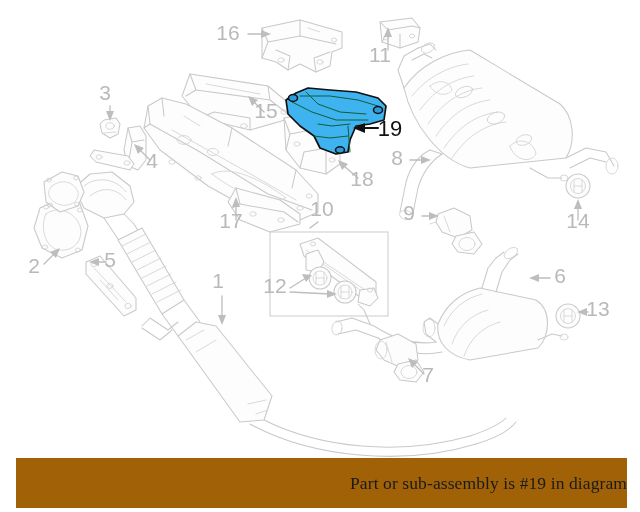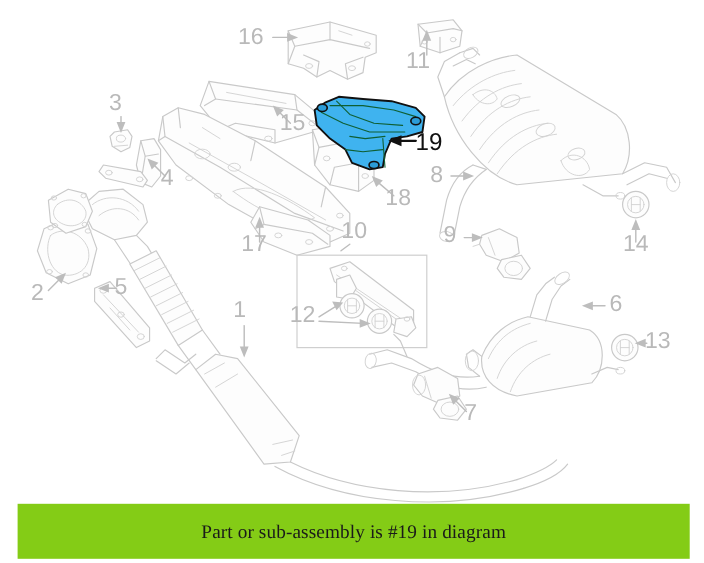--- a/index.html
+++ b/index.html
@@ -28,25 +28,25 @@
     width: 640px;
     height: 512px;
     display: block;
   }
   .banner {
     position: absolute;
     left: 16px;
     top: 458px;
     width: 611px;
     height: 50px;
-    background: #84cc16;
+    background: #a16207;
     display: flex;
     flex-direction: row;
     align-items: center;
-    justify-content: center;
+    justify-content: flex-end;
     box-sizing: border-box;
   }
   .banner-line {
     color: #1a1a1a;
     font-family: "Liberation Serif", serif;
     font-size: 17.5px;
     line-height: 22px;
     letter-spacing: 0.1px;
     white-space: nowrap;
   }

